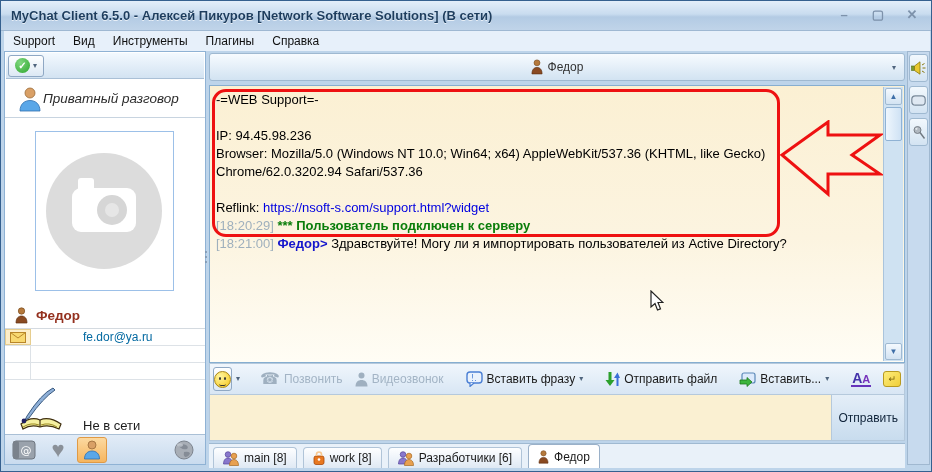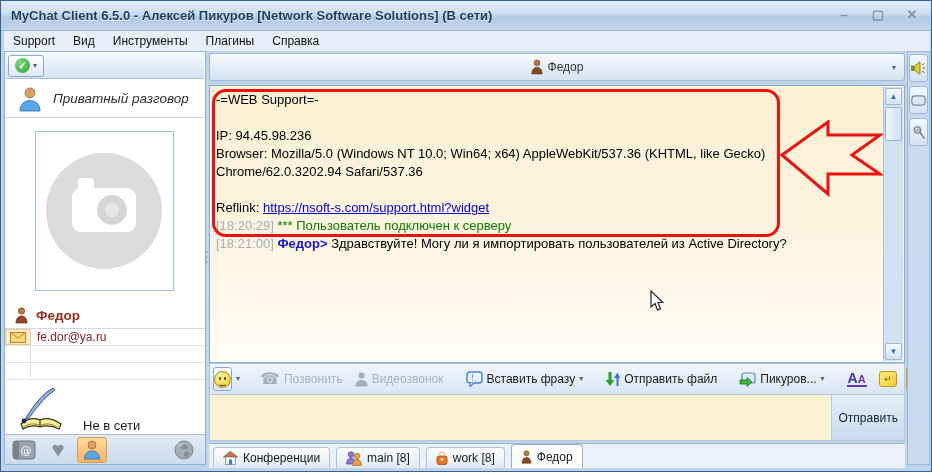--- a/index.html
+++ b/index.html
@@ -27,33 +27,33 @@
     border-bottom:1px solid #aac0d6; display:flex; align-items:center; }
   .status-btn { margin-left:2px; width:36px; height:22px; border:1px solid #8fa8c4; border-radius:3px;
     background:linear-gradient(180deg,#ffffff,#dce8f4); display:flex; align-items:center; justify-content:center; gap:3px; }
   .status-circle { width:15px; height:15px; border-radius:50%;
     background:radial-gradient(circle at 35% 30%,#7fd77f,#2da62d); color:#fff; font-size:10px;
     font-weight:bold; display:flex; align-items:center; justify-content:center; line-height:1; }
   .caret { font-size:8px; color:#50657e; line-height:1; }
   .self-name { flex:1; text-align:center; font-size:12px; color:#222; padding-right:30px; }
   .sb-private { position:absolute; left:0; top:28px; width:200px; height:38px; background:#fff;
     border-bottom:1px solid #c8d4e0; display:flex; align-items:center; }
-  .sb-private .label { font-style:italic; font-size:13.5px; color:#2c2c2c; margin-left:10px; }
+  .sb-private .label { font-style:italic; font-size:13.5px; color:#2c2c2c; margin-left:0; }
   .sb-photo { position:absolute; left:0; top:67px; width:200px; height:183px; background:#fff; }
   .photo-box { position:absolute; left:30px; top:12px; width:139px; height:160px;
     background:#fff; border:1px solid #9cc0e8; }
   .sb-contact { position:absolute; left:0; top:250px; width:200px; height:27px; background:#fff;
     display:flex; align-items:center; border-bottom:1px solid #d4dae0; }
   .contact-name { font-size:13.5px; font-weight:bold; color:#94311f; margin-left:8px; }
   .sb-grid { position:absolute; left:0; top:277px; width:200px; }
   .grid-row { display:flex; height:17px; border-bottom:1px solid #dde2e7; }
   .grid-icon-cell { width:26px; border-right:1px solid #dde2e7; display:flex; align-items:center;
     justify-content:center; }
   .grid-icon-cell.hl { background:#fdeec9; outline:1px solid #e6cd8e; outline-offset:-1px; }
-  .grid-text { font-size:12px; color:#7f1d1d; padding-left:6px; line-height:16px; }
+  .grid-text { font-size:12px; color:#0369a1; padding-left:6px; line-height:16px;margin-left:46px; }
   .sb-status { position:absolute; left:0; top:328px; width:200px; height:54px; background:#fff; }
   .offline-text { position:absolute; left:78px; top:38px; font-size:13px; color:#1c1c1c; }
   .sb-toolbar { position:absolute; left:0; bottom:0; width:200px; height:30px;
     background:linear-gradient(180deg,#e2ecf7 0%,#c9dbee 100%); border-top:1px solid #aac0d6;
     display:flex; align-items:center; }
   .sb-tool { width:30px; height:26px; margin-left:4px; display:flex; align-items:center;
     justify-content:center; border-radius:3px; }
   .sb-tool.active { background:linear-gradient(180deg,#fcd9a0 0%,#f6b55f 100%);
     border:1px solid #e09a45; }
   .sb-tool.right { margin-left:auto; margin-right:6px; }
@@ -70,22 +70,22 @@
   .chat-header .hdr-title { font-size:12px; color:#333; }
   .chat-header .hdr-caret { position:absolute; right:8px; top:10px; }
   .messages { position:absolute; left:2px; top:34px; width:696px; height:278px;
     background:linear-gradient(180deg,#fbf0d3 0%,#fcf4e0 55%,#fffdf5 100%);
     border:1px solid #86aed0; font-size:13px; color:#000; }
   .msg-text { position:absolute; left:0; top:0; right:24px; bottom:0; padding:5px 6px;
     line-height:18px; overflow:hidden; }
   .line { min-height:18px; }
   .ts { color:#9fb0bd; }
   .author { color:#1414cc; font-weight:bold; }
-  .sys { color:#0a7d0a; font-weight:normal; }
-  .link { color:#0000e0; text-decoration:underline; cursor:pointer;margin-top:28px; }
+  .sys { color:#0a7d0a; font-weight:bold; }
+  .link { color:#0000e0; cursor:pointer;margin-top:28px; }
   
   .vscroll { position:absolute; right:1px; top:1px; width:20px; bottom:1px;
     background:#cfe2f2; border-left:1px solid #aac4dc; }
   .scroll-btn { position:absolute; left:1px; width:17px; height:17px;
     background:linear-gradient(180deg,#f4f9fe,#d3e3f2); border:1px solid #9fb9d1; border-radius:2px;
     display:flex; align-items:center; justify-content:center; font-size:8px; color:#3f6fa8; }
   .scroll-up { top:1px; } .scroll-down { bottom:1px; }
   .scroll-thumb { position:absolute; left:1px; top:20px; width:17px; height:34px;
     background:linear-gradient(90deg,#eef6fd,#cfe2f4); border:1px solid #8fb2d4; border-radius:2px; }
   
@@ -340,21 +340,21 @@
           <polygon points="11.5,15 11.5,7 9,7 12.5,1.5 15,7 13.5,7 13.5,15" fill="#3a6fd8"></polygon>
         </svg>
         <span>Отправить файл</span>
       </div>
       <div class="sep"></div>
       <div class="tb-btn">
         <svg width="17" height="15" viewBox="0 0 17 15">
           <rect x="3" y="1" width="13" height="10" rx="2" fill="#dceafc" stroke="#5a88b8" stroke-width="1.2"></rect>
           <polygon points="1,8 8,8 8,5.5 13,10 8,14.5 8,12 1,12" fill="#3db53d" stroke="#1d7a1d" stroke-width="0.8"></polygon>
         </svg>
-        <span>Пикуров...</span>
+        <span>Вставить...</span>
         <span class="caret">▾</span>
       </div>
       <div class="sep"></div>
       <div class="tb-btn">
         <span class="aa-icon"><span class="a1">A</span><span class="a2">A</span></span>
       </div>
       <div class="tb-btn">
         <span class="yellow-icon">↵</span>
       </div>
       <div class="abc-btn">
@@ -364,45 +364,46 @@
     </div>
 
     <div class="composer">
       <div class="input-area"></div>
       <div class="send-panel">
         <span class="send-btn">Отправить</span>
       </div>
     </div>
 
     <div class="tabbar">
-      <div class="tab">
-        <svg width="15" height="14" viewBox="0 0 15 14">
-          <polygon points="7.5,0.5 14.5,6 0.5,6" fill="#c87840" stroke="#8a4a20" stroke-width="0.8"></polygon>
-          <rect x="2.5" y="6" width="10" height="7.5" fill="#f0f0f8" stroke="#888" stroke-width="0.8"></rect>
-          <rect x="6" y="8.5" width="3" height="5" fill="#4878c0"></rect>
-        </svg>
-        <span>Конференции</span>
-      </div>
       <div class="tab">
         <svg width="16" height="15" viewBox="0 0 16 15">
           <circle cx="5" cy="3.5" r="2.8" fill="#8877cc" stroke="#55449a" stroke-width="0.7"></circle>
           <path d="M0.5 13c0-4 2-6 4.5-6s4.5 2 4.5 6z" fill="#8877cc" stroke="#55449a" stroke-width="0.7"></path>
           <circle cx="11" cy="5" r="2.8" fill="#e8a050" stroke="#a86820" stroke-width="0.7"></circle>
           <path d="M6.5 14.5c0-4 2-6 4.5-6s4.5 2 4.5 6z" fill="#e8a050" stroke="#a86820" stroke-width="0.7"></path>
         </svg>
         <span>main [8]</span>
       </div>
       <div class="tab">
         <svg width="12" height="14" viewBox="0 0 12 14">
           <rect x="1" y="5" width="10" height="8.5" rx="2" fill="#e87820" stroke="#a84808" stroke-width="0.8"></rect>
           <path d="M3.5 5 V3.5 a2.5 2.5 0 0 1 5 0 V5" fill="none" stroke="#f8c890" stroke-width="1.6"></path>
           <circle cx="6" cy="8.5" r="1.3" fill="#fff"></circle>
         </svg>
         <span>work [8]</span>
       </div>
+      <div class="tab">
+        <svg width="16" height="15" viewBox="0 0 16 15">
+          <circle cx="5" cy="3.5" r="2.8" fill="#8877cc" stroke="#55449a" stroke-width="0.7"></circle>
+          <path d="M0.5 13c0-4 2-6 4.5-6s4.5 2 4.5 6z" fill="#8877cc" stroke="#55449a" stroke-width="0.7"></path>
+          <circle cx="11" cy="5" r="2.8" fill="#e8a050" stroke="#a86820" stroke-width="0.7"></circle>
+          <path d="M6.5 14.5c0-4 2-6 4.5-6s4.5 2 4.5 6z" fill="#e8a050" stroke="#a86820" stroke-width="0.7"></path>
+        </svg>
+        <span>Разработчики [6]</span>
+      </div>
       <div class="tab active">
         <svg width="11" height="14" viewBox="0 0 13 17">
           <circle cx="6.5" cy="4" r="3.2" fill="#b5793c" stroke="#7a4a1c" stroke-width="0.7"></circle>
           <path d="M1 16c0-5 2.5-7 5.5-7s5.5 2 5.5 7z" fill="#8a4a22" stroke="#5e3012" stroke-width="0.7"></path>
         </svg>
         <span>Федор</span>
       </div>
     </div>
   </div>
 

